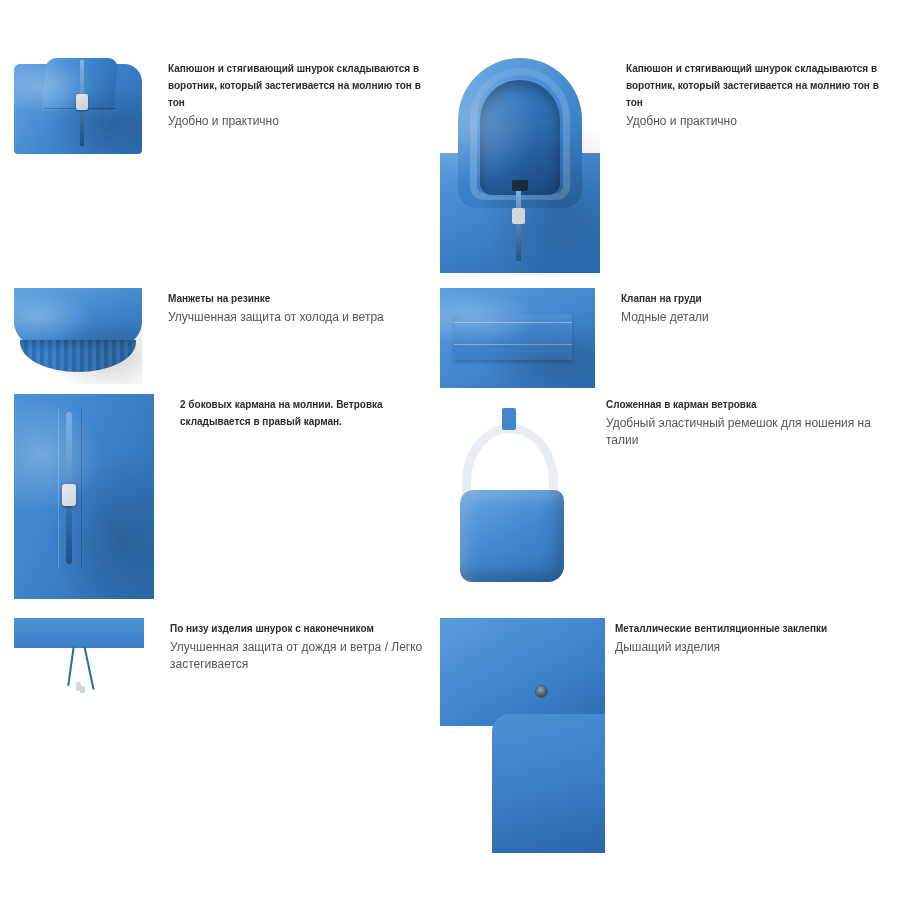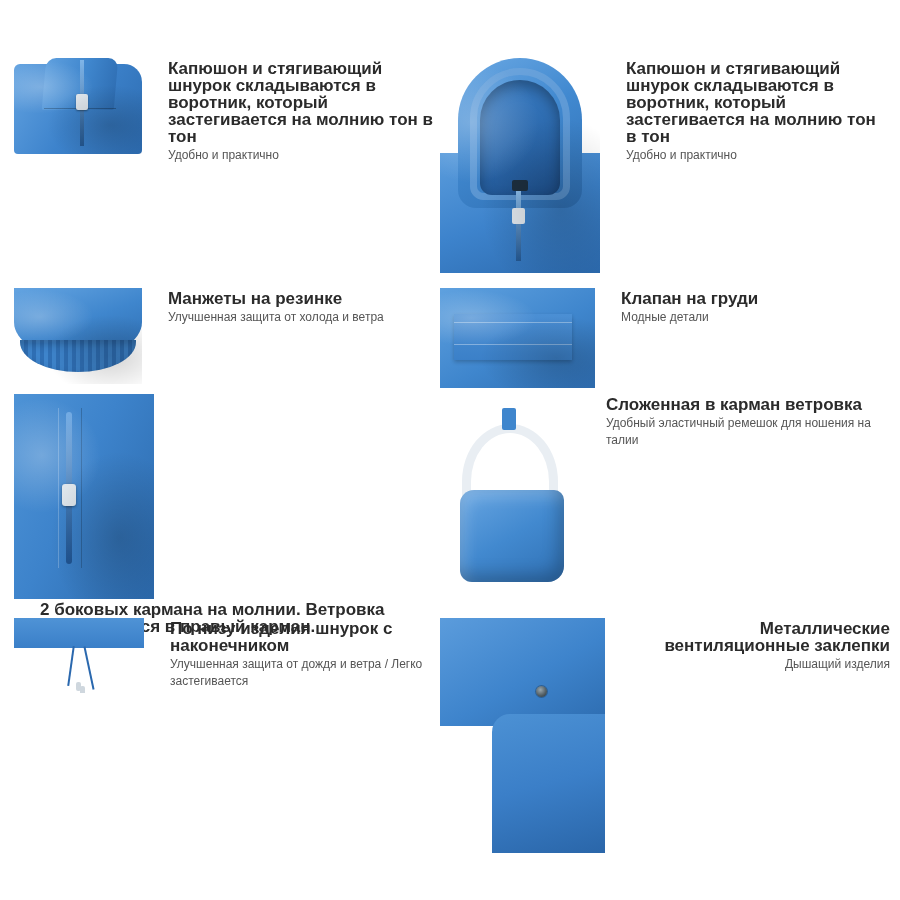--- a/index.html
+++ b/index.html
@@ -34,21 +34,21 @@
     flex: none;
     background: #3f86cd;
   }
 
   .caption {
     flex: 1;
     padding-top: 2px;
   }
 
   .cap-title {
-    font-size: 17px;
+    font-size: 10px;
     font-weight: bold;
     color: #2b2b2b;
     line-height: 17px;
     margin: 0 0 2px 0;
   }
 
   .cap-sub {
     font-size: 12px;
     font-weight: normal;
     color: #555555;
@@ -285,21 +285,21 @@
       <div class="flap-line" style="top:34px;"></div>
       <div class="flap-line" style="top:56px;"></div>
       <div class="shade-soft"></div>
     </div>
     <div class="caption" style="margin-left:26px;">
       <p class="cap-title">Клапан на груди</p>
       <p class="cap-sub">Модные детали</p>
     </div>
   </div>
 
-  <div class="feature" style="left:14px; top:394px; width:420px;flex-direction:column;">
+  <div class="feature" style="left:14px; top:394px; width:420px;">
     <div class="photo" id="photo-pocket">
       <div class="panel"></div>
       <div class="pzip-seam"></div>
       <div class="pzip"></div>
       <div class="pzip-pull"></div>
       <div class="shade-soft"></div>
     </div>
     <div class="caption" style="margin-left:26px;">
       <p class="cap-title">2 боковых кармана на молнии. Ветровка складывается в правый карман.</p>
     </div>
@@ -330,19 +330,19 @@
       <p class="cap-sub">Удобный эластичный ремешок для ношения на талии</p>
     </div>
   </div>
 
   <div class="feature" style="left:440px; top:618px; width:450px;">
     <div class="photo" id="photo-eyelet" style="background:#ffffff;">
       <div class="body2"></div>
       <div class="sleeve2"></div>
       <div class="eyelet"></div>
     </div>
-    <div class="caption" style="margin-left:10px;text-align:right;">
+    <div class="caption" style="margin-left:10px;">
       <p class="cap-title">Металлические вентиляционные заклепки</p>
       <p class="cap-sub">Дышащий изделия</p>
     </div>
   </div>
 
 </div>
 
 </body></html>

